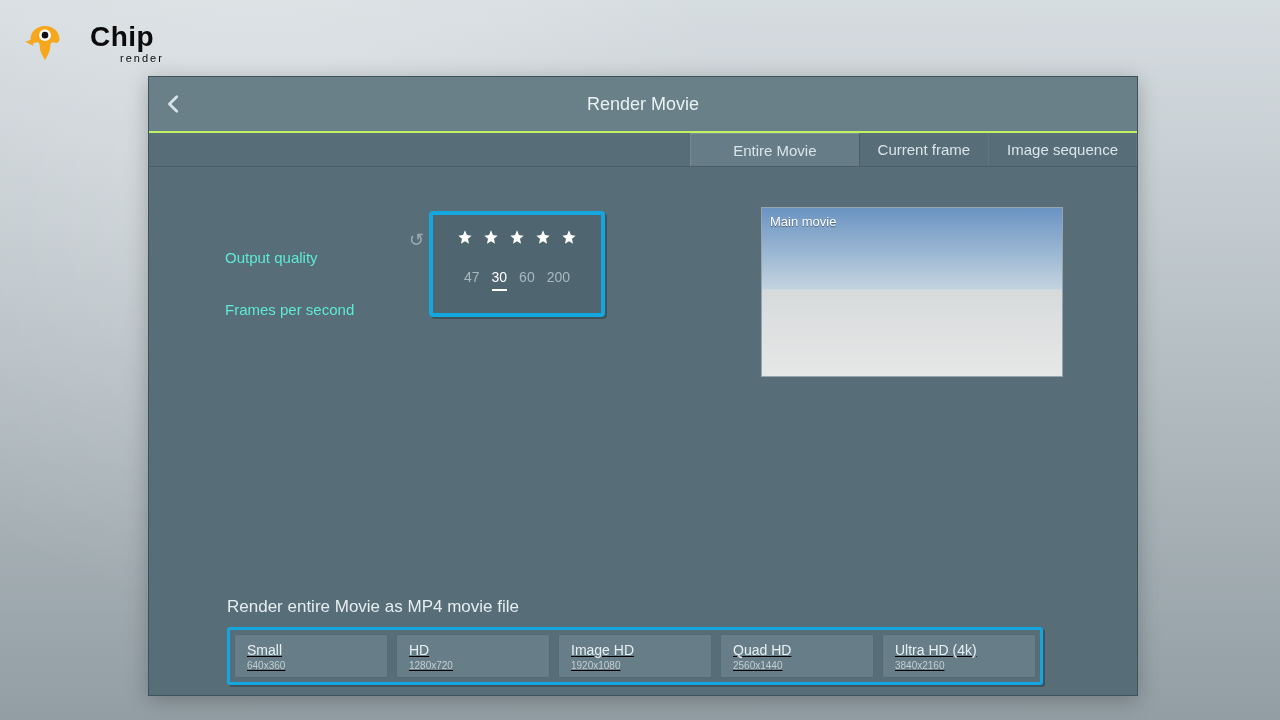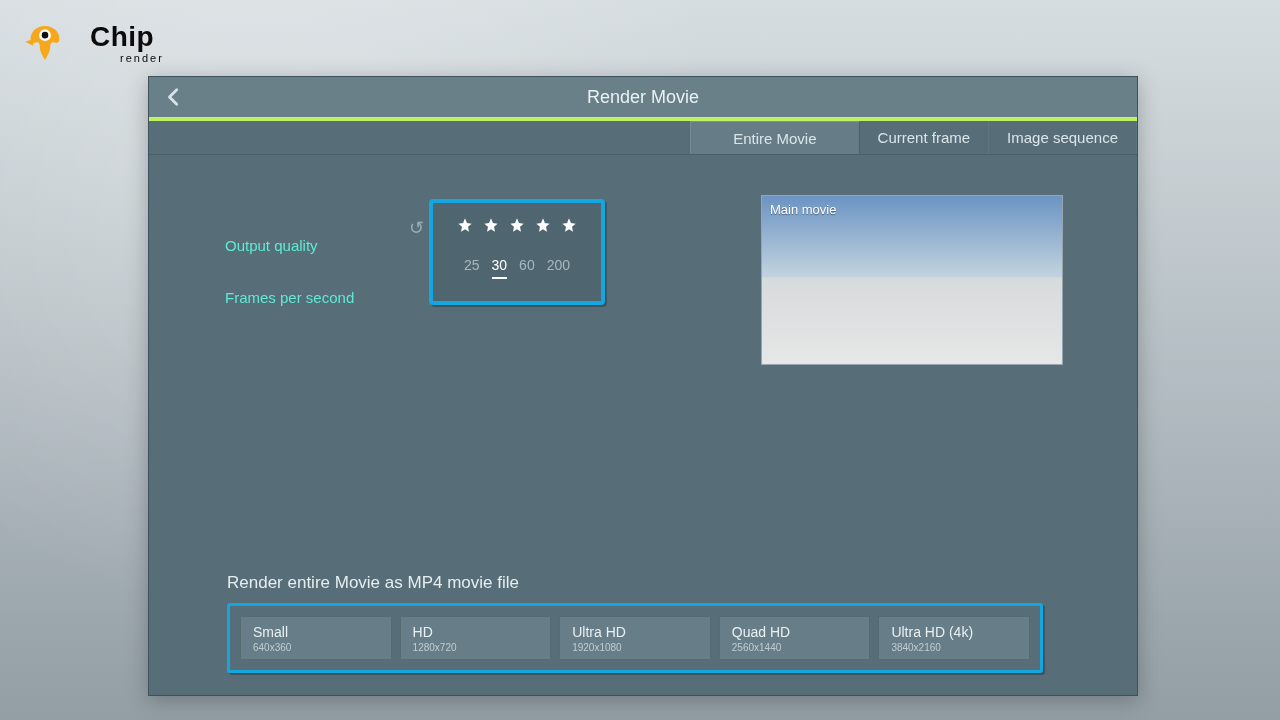--- a/index.html
+++ b/index.html
@@ -29,23 +29,23 @@
   .logo .brand-sub { font-size:11px; color:#0b0b0b; letter-spacing:2px; margin-top:2px; margin-left:30px; }
 
   
   .dialog {
     position:absolute; top:76px; left:148px; width:990px; height:620px;
     background:#576e79;
     border:1px solid #3e525b;
     box-shadow:0 4px 20px rgba(0,0,0,0.25);
   }
   .titlebar {
-    height:44px; display:flex; align-items:center; justify-content:center;
+    height:56px; display:flex; align-items:center; justify-content:center;
     background:#6a8089;
-    border-bottom:4px solid #bef264;
+    border-bottom:2px solid #bef264;
     position:relative;
   }
   .titlebar .back {
     position:absolute; left:14px; top:50%; transform:translateY(-50%);
     width:22px; height:22px; color:#d8e2e6; cursor:pointer;
   }
   .titlebar .title { color:#eaf1f3; font-size:18px; }
 
   .tabs {
     height:34px; display:flex; align-items:stretch;
@@ -91,22 +91,23 @@
     position:absolute; left:612px; top:40px; width:302px; height:170px;
     border:1px solid #97a6ad;
     background:linear-gradient(180deg,#6b94c3 0%, #c2d3df 48%, #d7dadb 49%, #e6e7e7 100%);
   }
   .preview .label { color:#fff; font-size:13px; padding:6px 8px; text-shadow:0 1px 1px rgba(0,0,0,0.4); }
 
   .render-section { position:absolute; left:78px; right:94px; bottom:22px; }
   .render-section .heading { color:#e6edef; font-size:17px; margin-bottom:10px; }
   .render-row {
     border:3px solid #14a6df; border-radius:3px;
-    display:flex; gap:8px; padding:10px;
+    display:flex; gap:8px; padding:4px;
     box-shadow:2px 2px 0 rgba(0,0,0,0.25);
+    text-decoration:underline;
   }
   .render-btn {
     flex:1; height:44px; background:#677e88; color:#e9f0f2;
     border:1px solid rgba(0,0,0,0.15);
     display:flex; flex-direction:column; justify-content:center; padding:0 12px;
     cursor:pointer;
   }
   .render-btn .name { font-size:14px; }
   .render-btn .res { font-size:10px; color:#c1cdd1; margin-top:2px; }
 </style>
@@ -166,21 +167,21 @@
             <path d="M12 2l2.9 6.9L22 10l-5.5 4.8L18 22l-6-3.5L6 22l1.5-7.2L2 10l7.1-1.1z"></path>
           </svg>
         <svg class="star" viewBox="0 0 24 24">
             <path d="M12 2l2.9 6.9L22 10l-5.5 4.8L18 22l-6-3.5L6 22l1.5-7.2L2 10l7.1-1.1z"></path>
           </svg>
         <svg class="star" viewBox="0 0 24 24">
             <path d="M12 2l2.9 6.9L22 10l-5.5 4.8L18 22l-6-3.5L6 22l1.5-7.2L2 10l7.1-1.1z"></path>
           </svg>
       </div>
       <div class="fps">
-        <span class="opt">25</span>
+        <span class="opt">47</span>
         <span class="opt active">30</span>
         <span class="opt">60</span>
         <span class="opt">200</span>
       </div>
     </div>
 
     <div class="preview">
       <div class="label">Main movie</div>
     </div>
 
@@ -189,21 +190,21 @@
       <div class="render-row">
         <div class="render-btn">
           <span class="name">Small</span>
           <span class="res">640x360</span>
         </div>
         <div class="render-btn">
           <span class="name">HD</span>
           <span class="res">1280x720</span>
         </div>
         <div class="render-btn">
-          <span class="name">Ultra HD</span>
+          <span class="name">Image HD</span>
           <span class="res">1920x1080</span>
         </div>
         <div class="render-btn">
           <span class="name">Quad HD</span>
           <span class="res">2560x1440</span>
         </div>
         <div class="render-btn">
           <span class="name">Ultra HD (4k)</span>
           <span class="res">3840x2160</span>
         </div>

